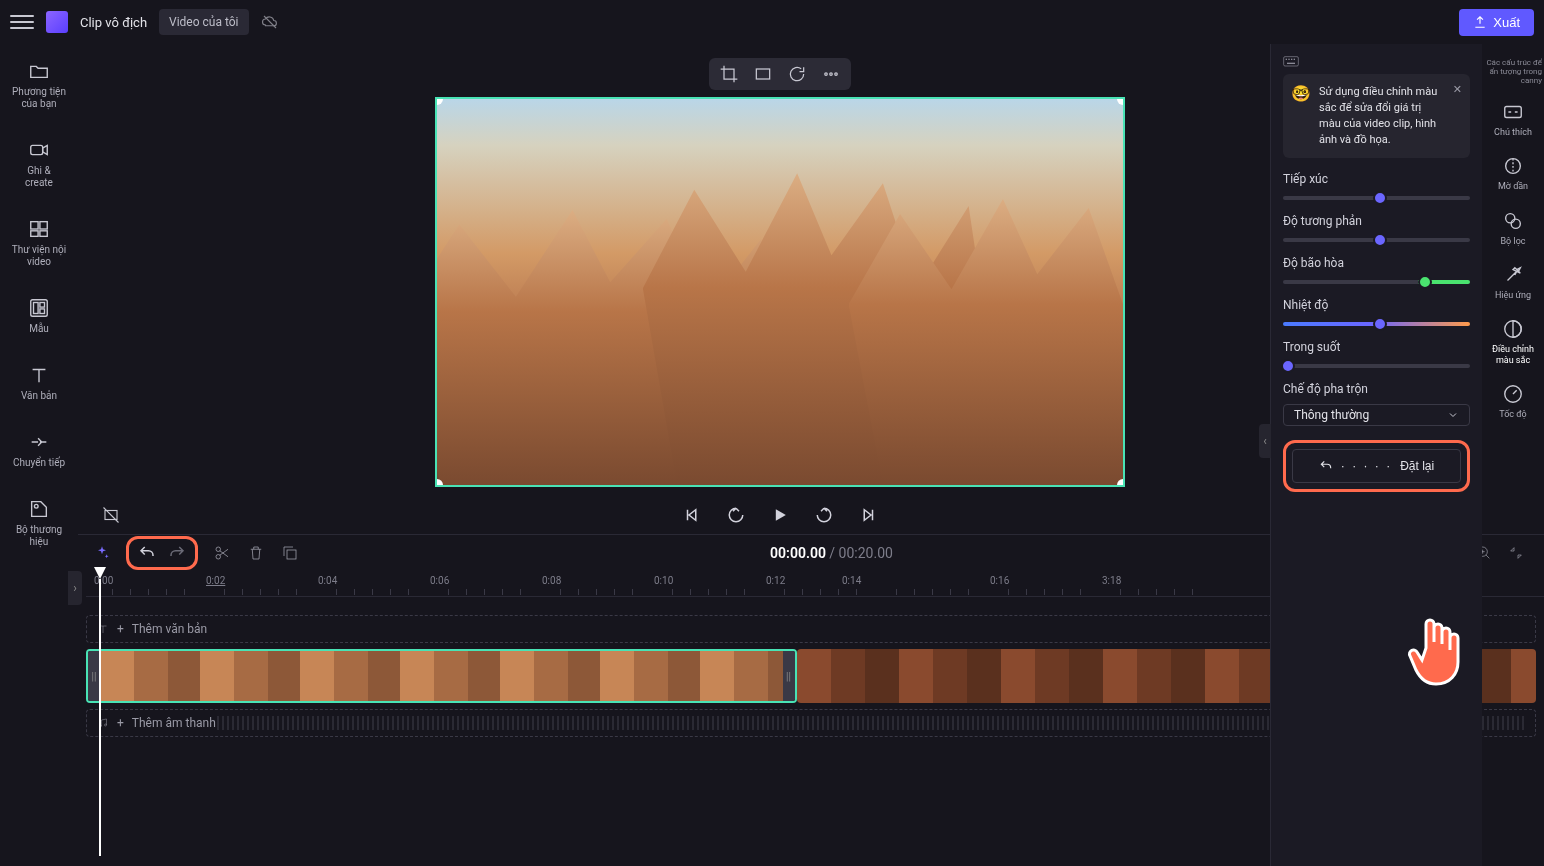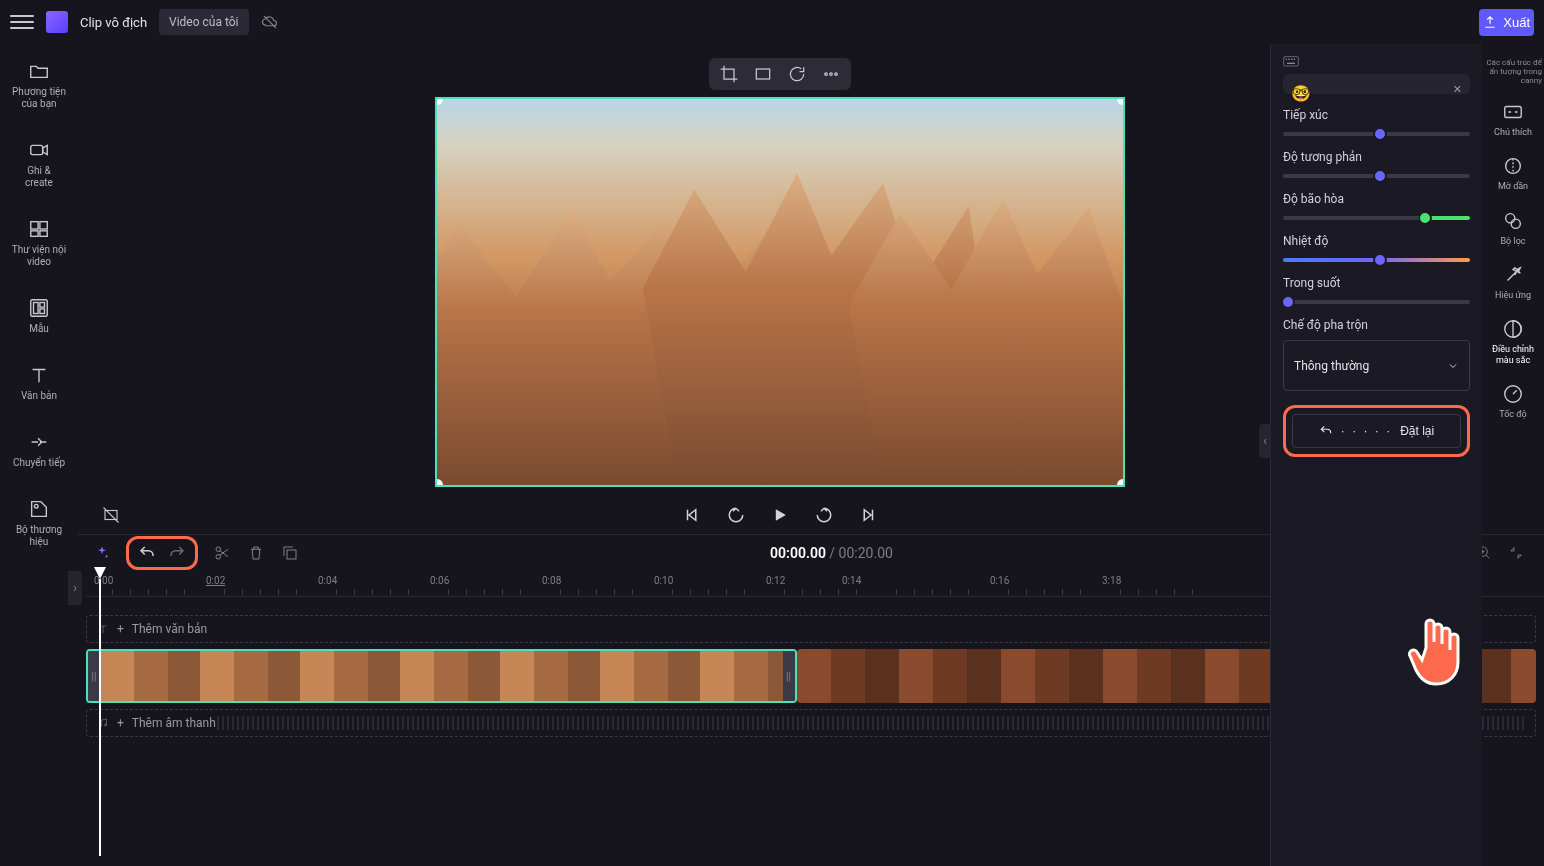--- a/index.html
+++ b/index.html
@@ -18,21 +18,21 @@
   display: flex; align-items: center;
   padding: 0 10px;
   gap: 12px;
 }
 .hamburger { width: 24px; height: 24px; display: flex; flex-direction: column; justify-content: center; gap: 4px; cursor: pointer; }
 .hamburger span { height: 2px; background: #c8c8d2; border-radius: 1px; }
 .proj-icon { width: 22px; height: 22px; border-radius: 3px; background: linear-gradient(135deg,#8c65ff,#5a3fff); }
 .proj-title { font-size: 13px; color: #e2e2e8; }
 .tab { padding: 6px 10px; font-size: 12px; color: #bdbdc8; background: #2a2935; border-radius: 4px; }
 .cloud-icon { width: 18px; height: 18px; opacity: .6; }
-.export-btn { margin-left: auto; background: #6059ff; color: #fff; font-size: 13px; padding: 6px 4px; border-radius: 4px; display: flex; align-items: center; gap: 6px; cursor: pointer; border:none; }
+.export-btn { margin-left: auto; background: #6059ff; color: #fff; font-size: 13px; padding: 6px 14px; border-radius: 4px; display: flex; align-items: center; gap: 6px; cursor: pointer; border:none; }
 
 .leftnav {
   position: absolute; left: 0; top: 44px; bottom: 0; width: 78px;
   background: #16151d; display: flex; flex-direction: column; align-items: center;
   padding-top: 10px; gap: 17px;
 }
 .leftnav .nav-item { width: 68px; text-align: center; font-size: 10px; color: #aeaeba; cursor: pointer; padding: 6px 2px; line-height: 1.2; }
 .leftnav .nav-item .ico { display: block; margin: 0 auto 4px; width: 22px; height: 22px; }
 .leftnav .expand { margin-top: 0px; width: 14px; height: 34px; background: #26252f; border-radius: 0 4px 4px 0; align-self: flex-end; margin-right: -4px; display:flex;align-items:center;justify-content:center; color:#888;}
 
@@ -103,21 +103,21 @@
 .slider-group { margin-bottom:14px; }
 .slider-group .lbl { font-size:12px; color:#d2d2dc; margin-bottom:10px;}
 .slider { height:4px; border-radius:2px; position:relative; background:#3a3946;}
 .slider .thumb-dot { position:absolute; top:-5px; width:14px;height:14px; background:#6b66ff; border-radius:50%; border:2px solid #1b1a24;}
 .slider.exposure { background:linear-gradient(90deg,#3a3946,#3a3946);} 
 .slider.saturation { background:linear-gradient(90deg,#3a3946 0%,#3a3946 72%,#4ae36f 72%,#4ae36f 100%);} 
 .slider.saturation .thumb-dot{ background:#4ae36f;}
 .slider.temperature { background:linear-gradient(90deg,#4a7bff 0%,#6b66ff 48%,#ff9a4a 100%);}
 .slider.opacity .thumb-dot{ left:-2px;}
 .section-lbl { font-size:12px; color:#d2d2dc; margin:6px 0 8px;}
-.dropdown { height:51px; border:1px solid #3a3946; border-radius:4px; display:flex; align-items:center; padding:0 10px; justify-content:space-between; font-size:12px; cursor:pointer;}
+.dropdown { height:22px; border:1px solid #3a3946; border-radius:4px; display:flex; align-items:center; padding:0 10px; justify-content:space-between; font-size:12px; cursor:pointer;}
 .reset-wrap { margin-top:14px; border:3px solid #ff6a4d; border-radius:12px; padding:6px;}
 .reset-btn { width:100%; height:34px; border:1px solid #3a3946; border-radius:4px; background:transparent; color:#e2e2e8; font-size:12px; display:flex;align-items:center;justify-content:center; gap:8px; cursor:pointer;}
 .hand-cursor { position:absolute; right:78px; top:610px; width:60px;height:80px; z-index:50;}
 svg { display:block; }
 .ico path, .ico rect, .ico circle, .ico line, .ico polyline { stroke:#c8c8d2; stroke-width:1.5; fill:none; }
 .rock-shape{position:absolute;background:linear-gradient(180deg,#e0b68c,#b87548 40%,#7a4a30);clip-path:polygon(10% 100%,0 40%,15% 10%,30% 35%,45% 5%,55% 30%,70% 8%,80% 40%,95% 15%,100% 50%,90% 100%);}
 </style>
 </head>
 <body>
 
@@ -441,20 +441,21 @@
       <rect x="1" y="1" width="22" height="14" rx="2" stroke="#8a8a96" fill="none"></rect>
       <rect x="4" y="4" width="2" height="2" fill="#8a8a96"></rect>
       <rect x="8" y="4" width="2" height="2" fill="#8a8a96"></rect>
       <rect x="12" y="4" width="2" height="2" fill="#8a8a96"></rect>
       <rect x="16" y="4" width="2" height="2" fill="#8a8a96"></rect>
       <rect x="6" y="10" width="12" height="2" fill="#8a8a96"></rect>
     </svg>
   <div class="tip-box">
     <span class="emoji">🤓</span>
     <span class="close">✕</span>
+    <span>Sử dụng điều chỉnh màu sắc để sửa đổi giá trị màu của video clip, hình ảnh và đồ họa.</span>
   </div>
   <div class="slider-group">
     <div class="lbl">Tiếp xúc</div>
     <div class="slider exposure">
         <div class="thumb-dot" style="left:48%"></div>
       </div>
   </div>
   <div class="slider-group">
     <div class="lbl">Độ tương phản</div>
     <div class="slider">

